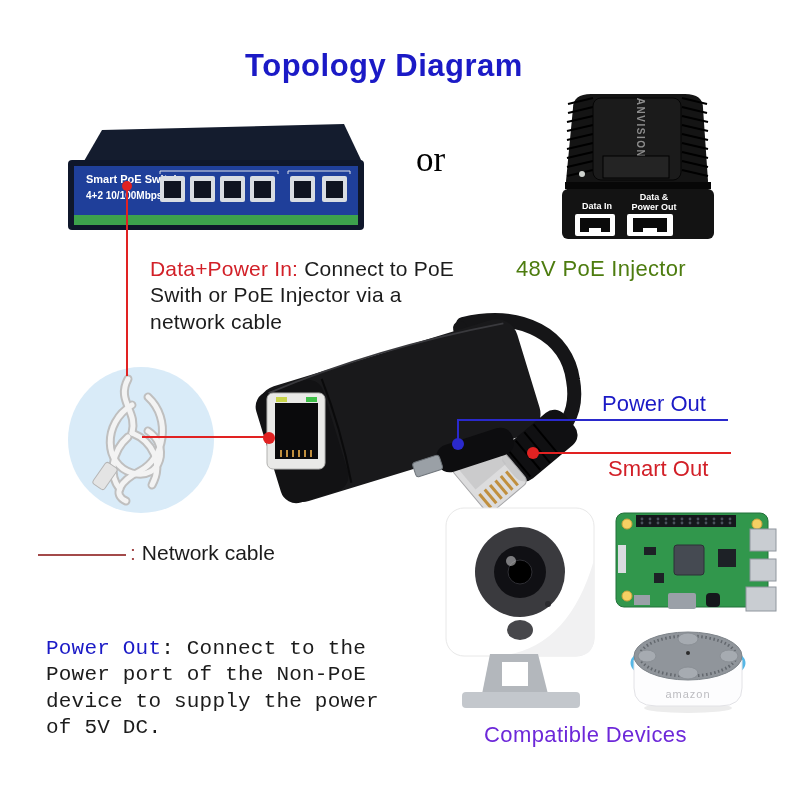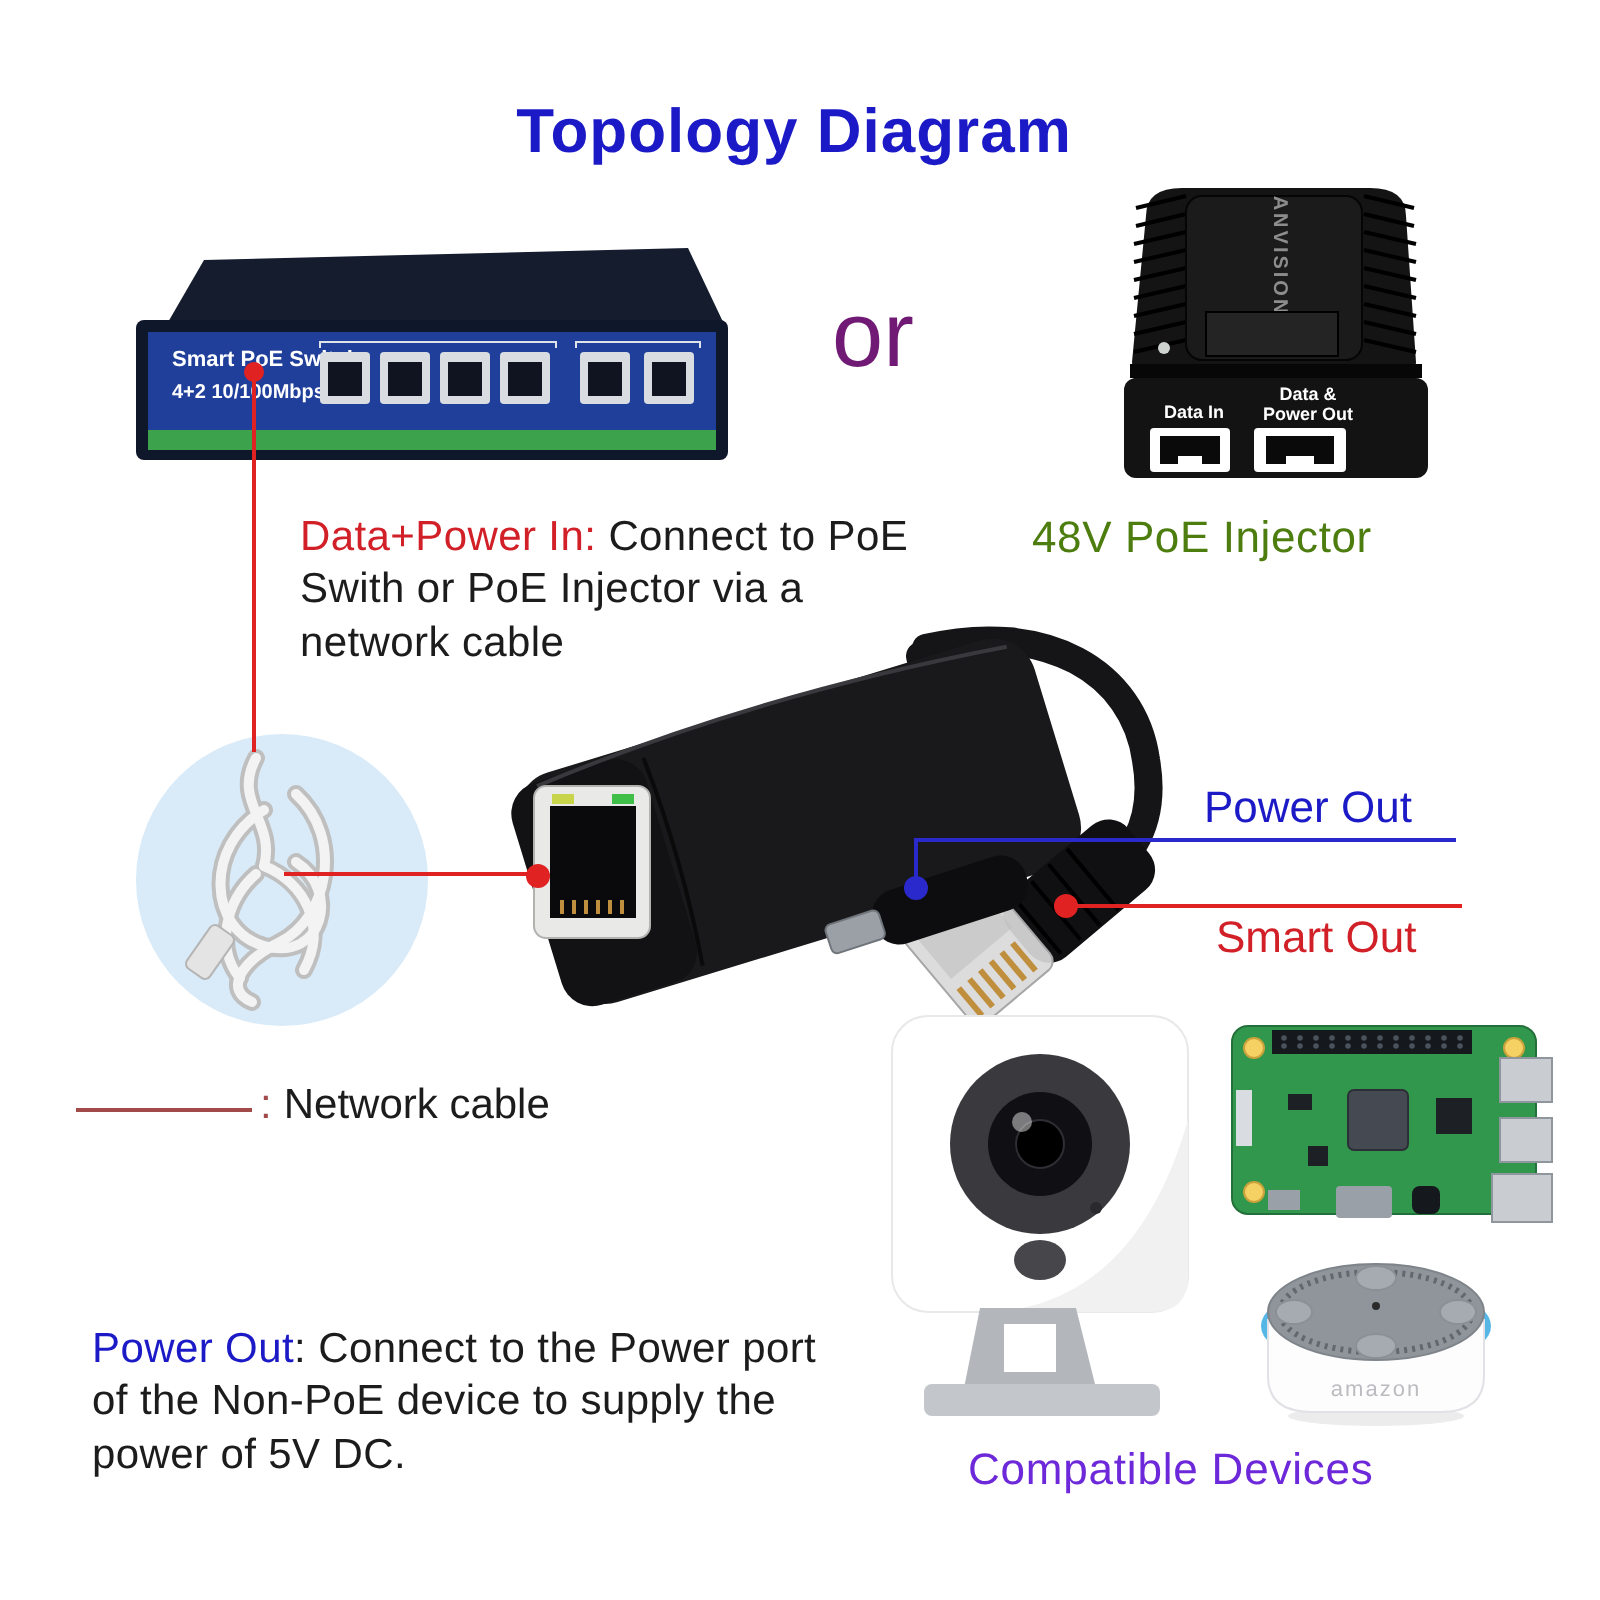--- a/index.html
+++ b/index.html
@@ -1,26 +1,26 @@
 <!DOCTYPE html>
 <html><head>
 <meta charset="utf-8">
 <style>
   html,body{margin:0;padding:0;}
   .canvas{position:relative;width:800px;height:800px;background:#ffffff;overflow:hidden;
           font-family:"Liberation Sans",sans-serif;color:#1a1a1a;}
   .abs{position:absolute;}
-  .title{position:absolute;left:15px;top:48px;width:764px;text-align:center;margin:0;
+  .title{position:absolute;left:2px;top:48px;width:764px;text-align:center;margin:0;
          font-size:31px;font-weight:bold;color:#1b1ac6;letter-spacing:.5px;}
-  .or{position:absolute;left:416px;top:140px;font-size:46px;color:#701a75;}
+  .or{position:absolute;left:416px;top:140px;font-size:35px;color:#000000;font-family:Liberation Serif, serif;}
   .injector-caption{position:absolute;left:516px;top:256px;font-size:22px;color:#4d7c0f;letter-spacing:.3px;}
   .note{position:absolute;margin:13px;font-size:21px;line-height:1.25;color:#1c1c1c;letter-spacing:.2px;}
   .note-dpi{left:137px;top:243px;width:310px;}
   .note-do{left:33px;top:580px;width:330px;}
-  .note-po{left:33px;top:649px;width:368px;}
+  .note-po{left:33px;top:623px;width:368px;font-family:Liberation Mono, monospace;}
   .red{color:#d22028;}
   .blue{color:#1b1ac6;}
   .label-power-out{position:absolute;left:602px;top:391px;font-size:22px;color:#1b1ac6;}
   .label-data-out{position:absolute;left:608px;top:456px;font-size:22px;color:#d22028;}
   .legend{position:absolute;left:38px;top:541px;font-size:21px;color:#1c1c1c;display:flex;align-items:center;}
   .legend-line{display:inline-block;width:88px;height:2px;background:#a34a4a;margin-right:4px;margin-top:4px;}
   .legend-colon{color:#a34a4a;margin-right:6px;}
   .coil-circle{position:absolute;left:68px;top:367px;width:146px;height:146px;border-radius:50%;
                background:#d9ebf8;}
   .compatible-caption{position:absolute;left:484px;top:722px;font-size:22px;color:#6d28d9;letter-spacing:.4px;}

